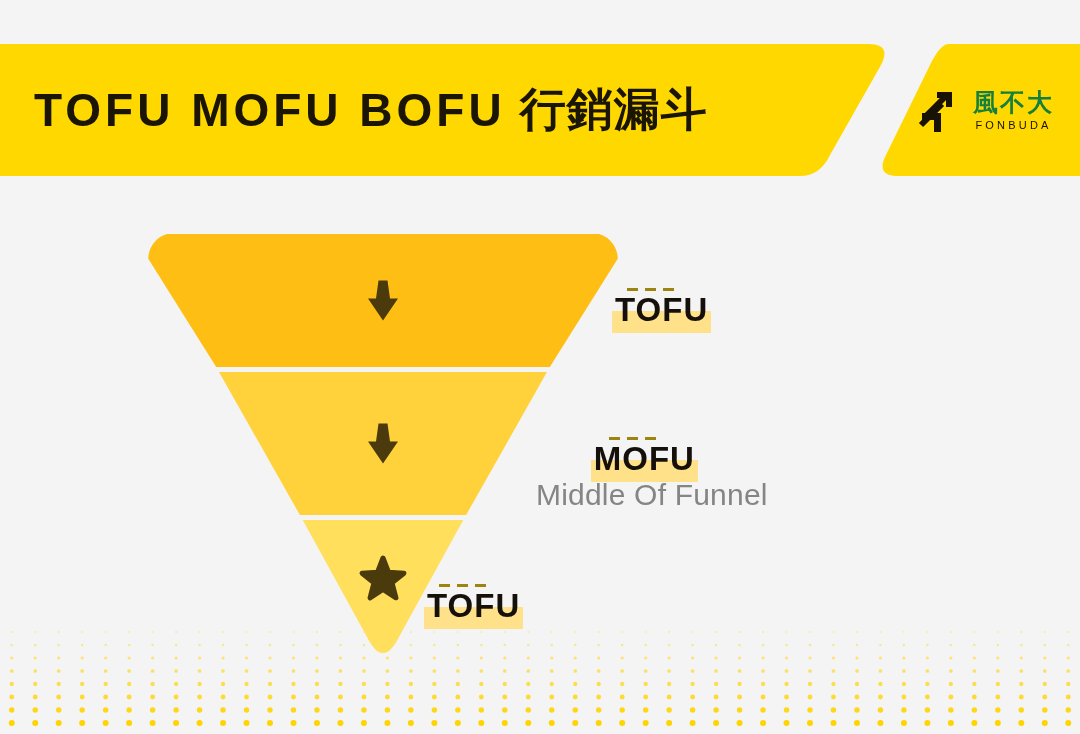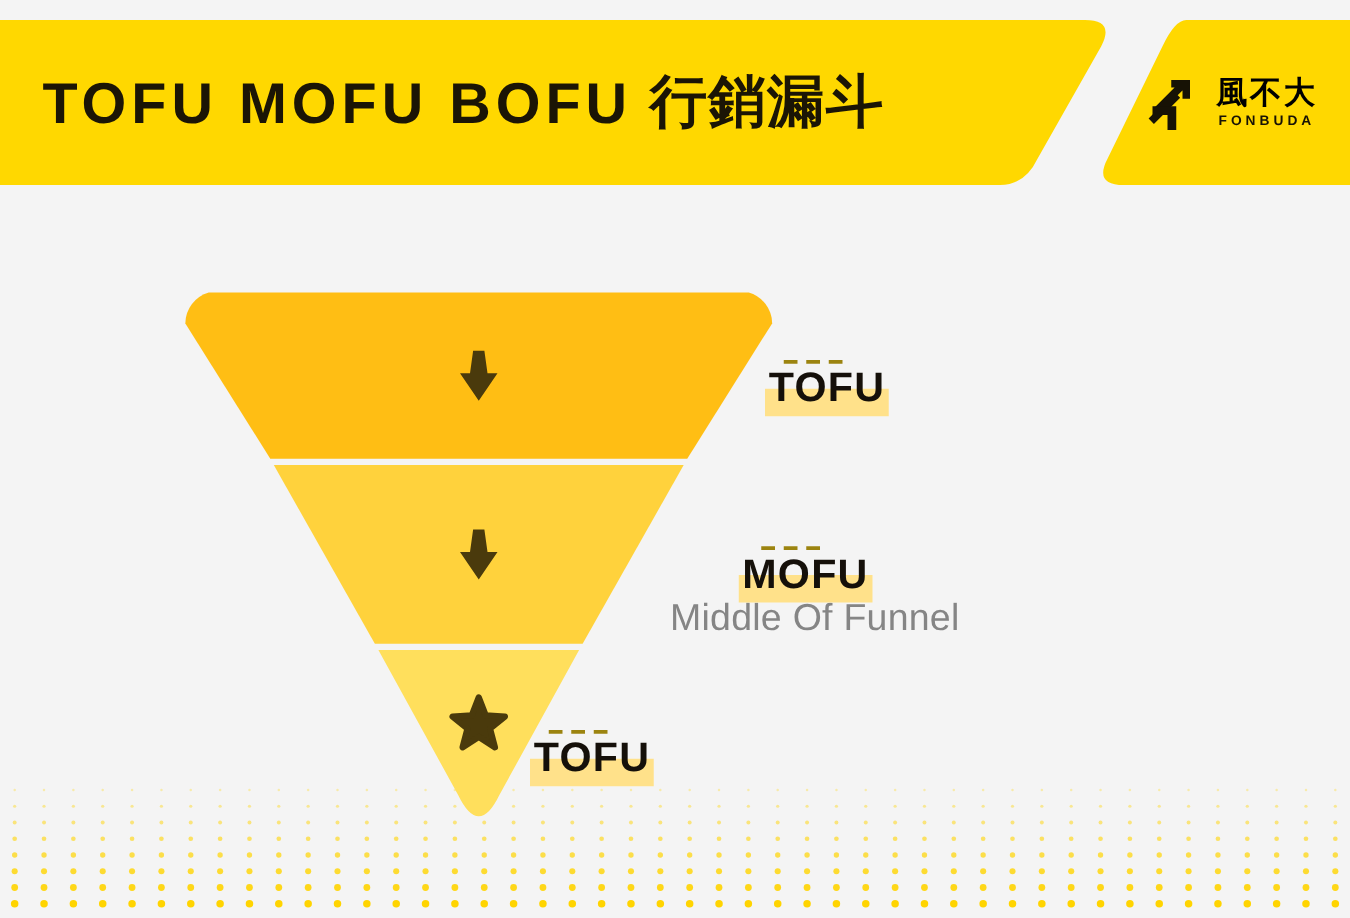--- a/index.html
+++ b/index.html
@@ -8,35 +8,35 @@
     background:#f4f4f4;
     font-family:"Liberation Sans", sans-serif;
     position:relative;
     overflow:hidden;
   }
 
   
   #dot-field { position:absolute; left:0; bottom:0; width:1080px; height:110px; z-index:0; }
 
   
-  .header { position:absolute; top:16px; left:0; width:1080px; height:132px; z-index:3; }
+  .header { position:absolute; top:44px; left:0; width:1080px; height:132px; z-index:3; }
   .header-svg { position:absolute; top:0; left:0; }
   .header-title {
     position:absolute; left:34px; top:0; height:132px;
     display:flex; align-items:center;
     font-size:46px; font-weight:bold; color:#1b1505;
     letter-spacing:4px; white-space:nowrap;
   }
   .header-title .cjk { letter-spacing:1px; margin-left:14px; }
 
   .logo { position:absolute; left:915px; top:0; height:132px; display:flex; align-items:center; gap:12px; }
   .logo-mark { width:46px; height:46px; flex:0 0 auto; }
   .logo-text { display:flex; flex-direction:column; align-items:center; }
-  .logo-cjk { font-size:25px; font-weight:bold; color:#000000; letter-spacing:2px; line-height:1.05; }
-  .logo-rom { font-size:11px; font-weight:bold; color:#171205; letter-spacing:3.2px; margin-top:3px; }
+  .logo-cjk { font-size:25px; font-weight:bold; color:#15803d; letter-spacing:2px; line-height:1.05; }
+  .logo-rom { font-size:11px; font-weight:normal; color:#171205; letter-spacing:3.2px; margin-top:3px; }
 
   
   #funnel { position:absolute; left:130px; top:225px; z-index:2; }
 
   
   .label-row { position:absolute; z-index:4; display:flex; align-items:center; white-space:nowrap;flex-direction:column; }
   .dashline { height:3px; flex:0 0 auto; margin-right:16px; }
   .dashline i { display:inline-block; width:11px; height:3px; background:#9c8410; margin-right:7px; vertical-align:top; }
   .tag { position:relative; display:inline-block; padding:0 3px; }
   .tag .hl {

